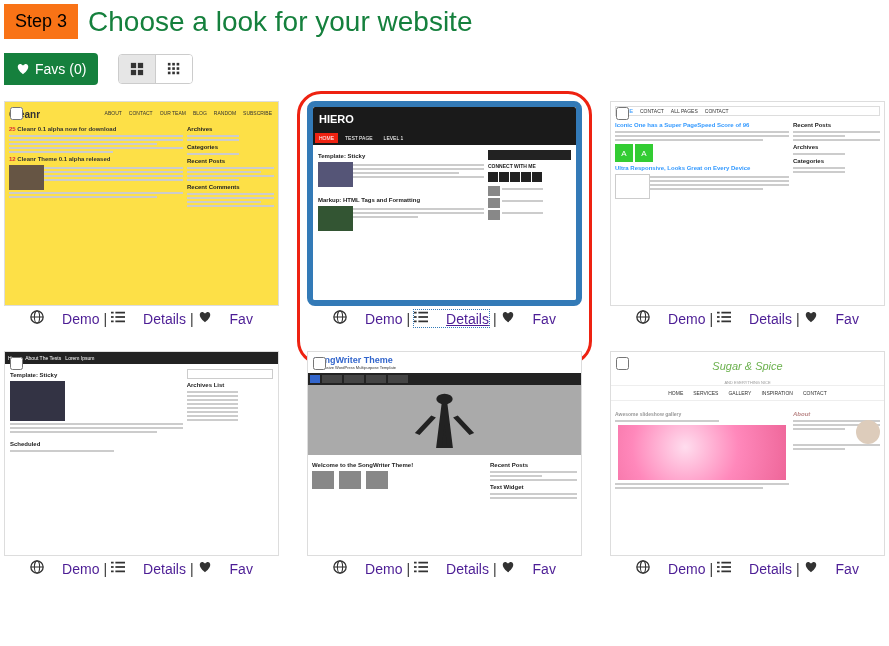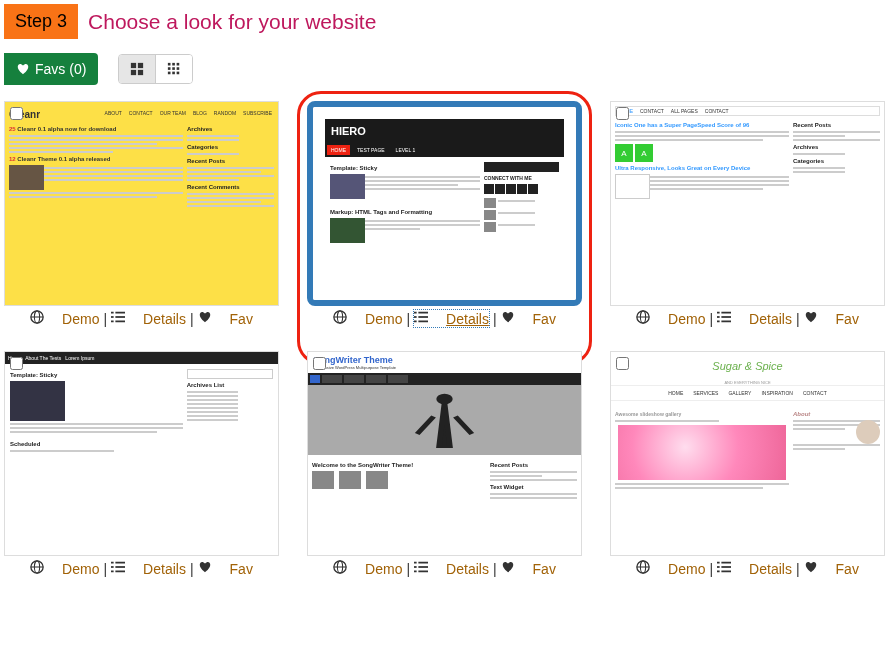--- a/index.html
+++ b/index.html
@@ -20,22 +20,22 @@
       margin-bottom: 14px;
     }
     .step-badge {
       background: #f97316;
       color: #000;
       padding: 7px 11px;
       font-size: 18px;
       margin-right: 10px;
     }
     .page-title {
-      font-size: 21px;
-      color: #be185d;
+      font-size: 28px;
+      color: #15803d;
       font-weight: normal;
     }
     .controls-row {
       display: flex;
       align-items: center;
       margin-bottom: 16px;
       gap: 20px;
     }
     .filter-group {
       display: flex;
@@ -113,21 +113,21 @@
     }
     .actions {
       display: flex;
       justify-content: center;
       align-items: center;
       gap: 4px;
       margin-top: 4px;
       font-size: 14px;
     }
     .action {
-      color: #a16207;
+      color: #4c1d95;
       text-decoration: none;
       display: inline-flex;
       align-items: center;
       gap: 18px;
       cursor: pointer;
     }
     .action .glyph {
       color: #333;
     }
     .action.boxed {
@@ -364,21 +364,21 @@
               <path d="M8 14s-6-4-6-8.5C2 3 4 1.5 6 2.5c1 .5 2 1.5 2 1.5s1-1 2-1.5C12 1.5 14 3 14 5.5 14 10 8 14 8 14z"></path>
             </svg></span>
           <span>Fav</span>
         </a>
     </div>
   </div>
 
   <div class="card" style="position:relative;">
     <div class="selected-ring"></div>
     <div class="thumb selected">
-      <div class="mock" style="padding:12px;background:#fff;">
+      <div class="mock" style="padding:0;background:#fff;">
         <div class="hiero-top">HIERO</div>
         <div class="hiero-nav">
             <span class="active">HOME</span>
             <span>TEST PAGE</span>
             <span>LEVEL 1</span>
           </div>
         <div class="mock-body" style="padding:5px;">
           <div class="mock-main">
             <div class="mock-head dark">Template: Sticky</div>
             <div style="overflow:hidden;">

